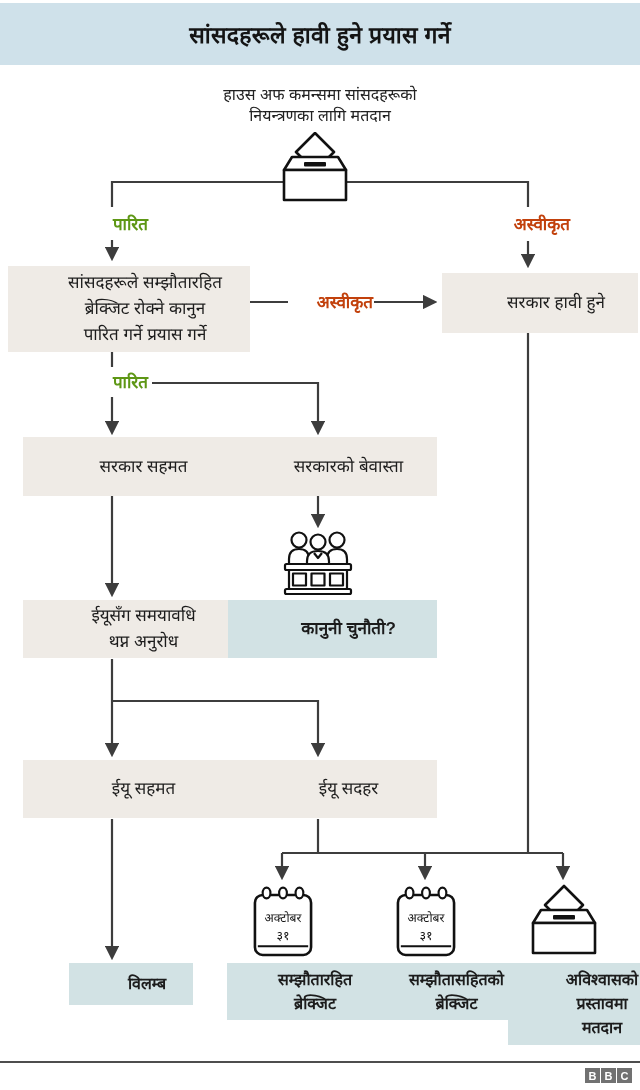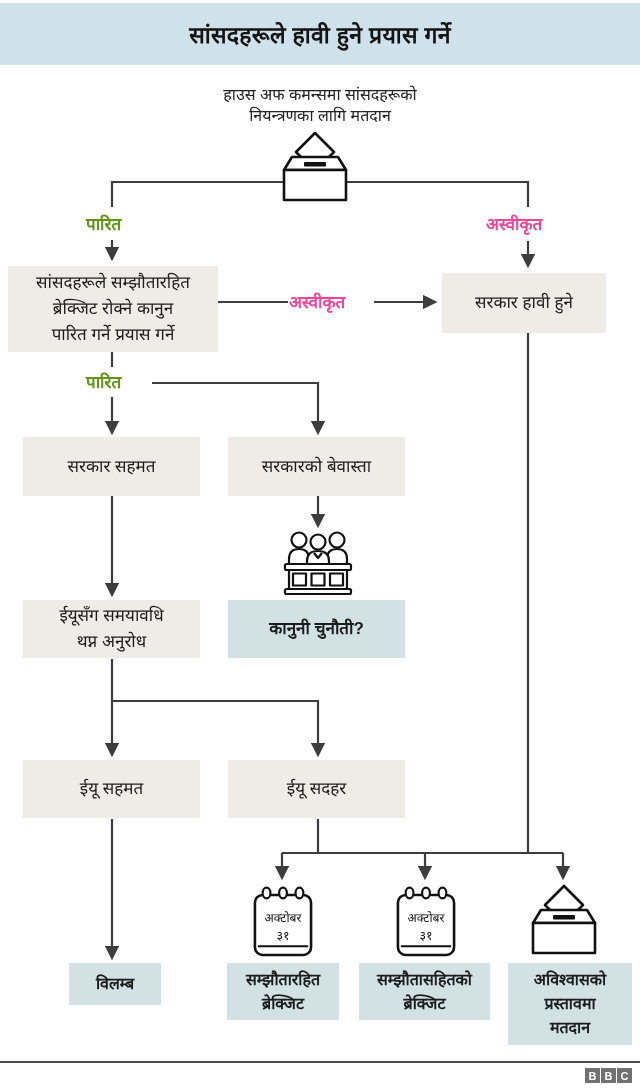--- a/index.html
+++ b/index.html
@@ -10,26 +10,26 @@
   
   .banner{position:absolute;left:0;top:3px;width:640px;height:62px;background:#cfe1ea;
           display:flex;align-items:center;justify-content:center;}
   .banner h1{margin:0;font-size:23px;font-weight:bold;color:#141414;letter-spacing:.3px;}
   .subtitle{position:absolute;left:0;top:84px;width:640px;text-align:center;
             font-size:16px;line-height:21px;color:#222;white-space:pre-line;}
   
   svg.wires{position:absolute;left:0;top:0;z-index:1;}
   .wire{fill:none;stroke:#3d3d3d;stroke-width:2.2px;}
   
-  .blabel{position:absolute;z-index:3;font-size:17px;font-weight:bold;text-align:left;}
+  .blabel{position:absolute;z-index:3;font-size:17px;font-weight:bold;text-align:right;}
   .green{color:#5e9715;}
-  .red{color:#ec4899;}
+  .red{color:#c2410c;}
   
   .node{position:absolute;z-index:2;display:flex;align-items:center;justify-content:center;
-        text-align:center;font-size:17px;line-height:26px;color:#1c1c1c;white-space:pre-line;}
+        text-align:center;font-size:17px;line-height:26px;color:#1c1c1c;white-space:pre-line;padding-left:32px;}
   .grey{background:#efebe6;}
   .blue{background:#d2e2e4;font-weight:bold;}
   .small{font-size:16px;line-height:24px;}
   .n-bill{left:8px;top:266px;width:210px;height:86px;}
   .n-prevail{left:442px;top:273px;width:164px;height:60px;}
   .n-agree{left:23px;top:437px;width:177px;height:59px;}
   .n-ignore{left:228px;top:437px;width:177px;height:59px;}
   .n-ext{left:23px;top:600px;width:177px;height:58px;}
   .n-legal{left:228px;top:600px;width:177px;height:58px;}
   .n-euyes{left:23px;top:760px;width:177px;height:58px;}

